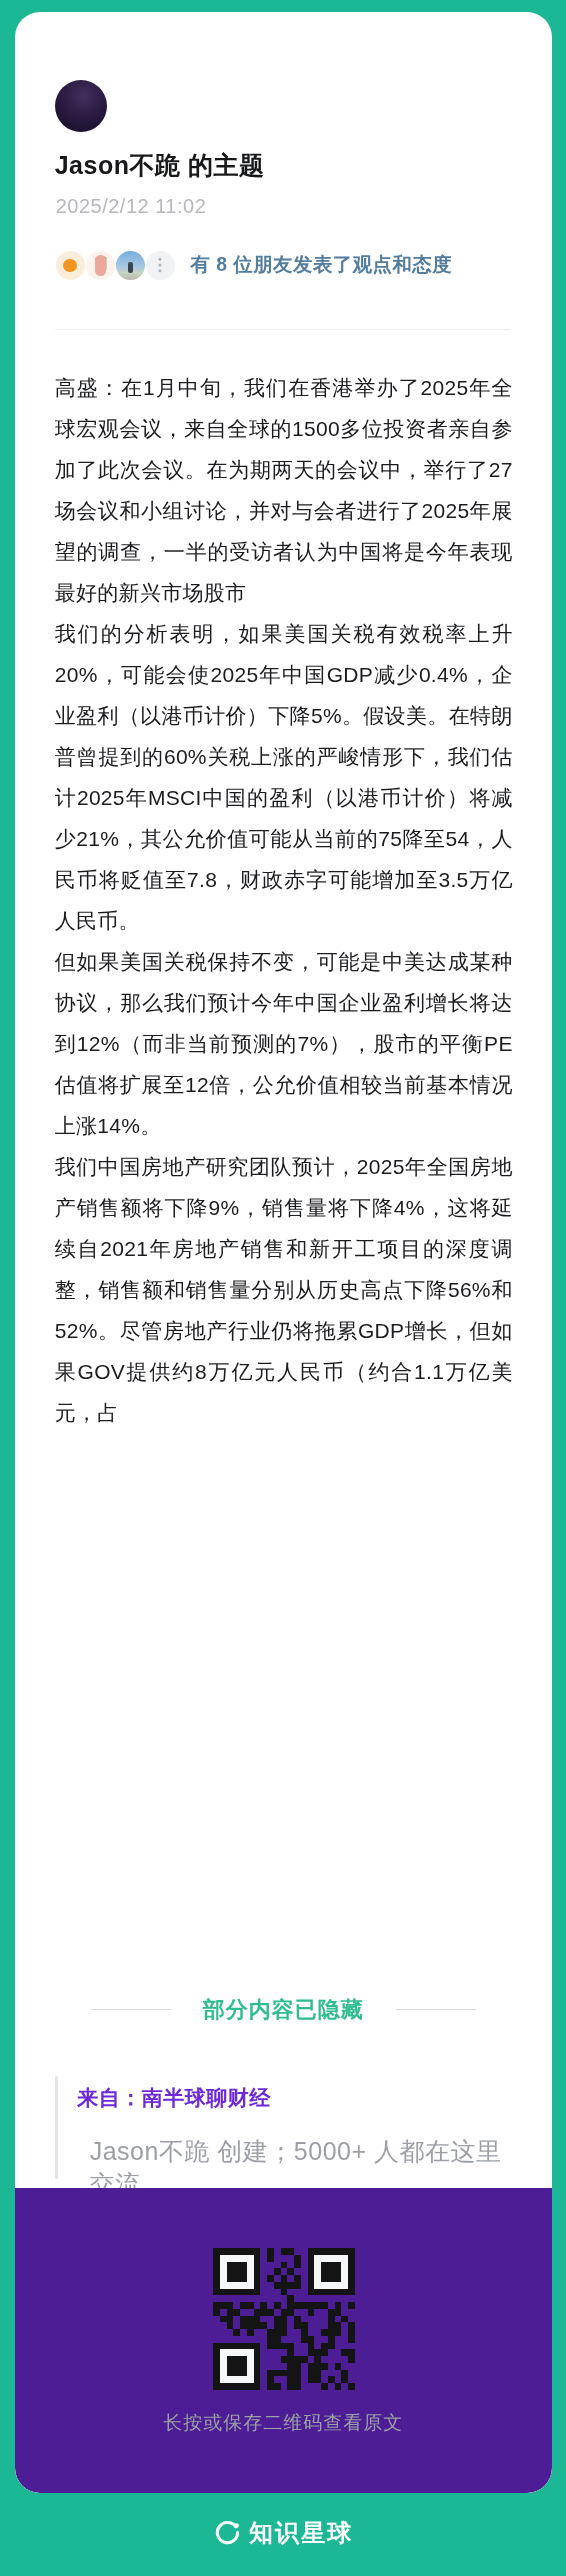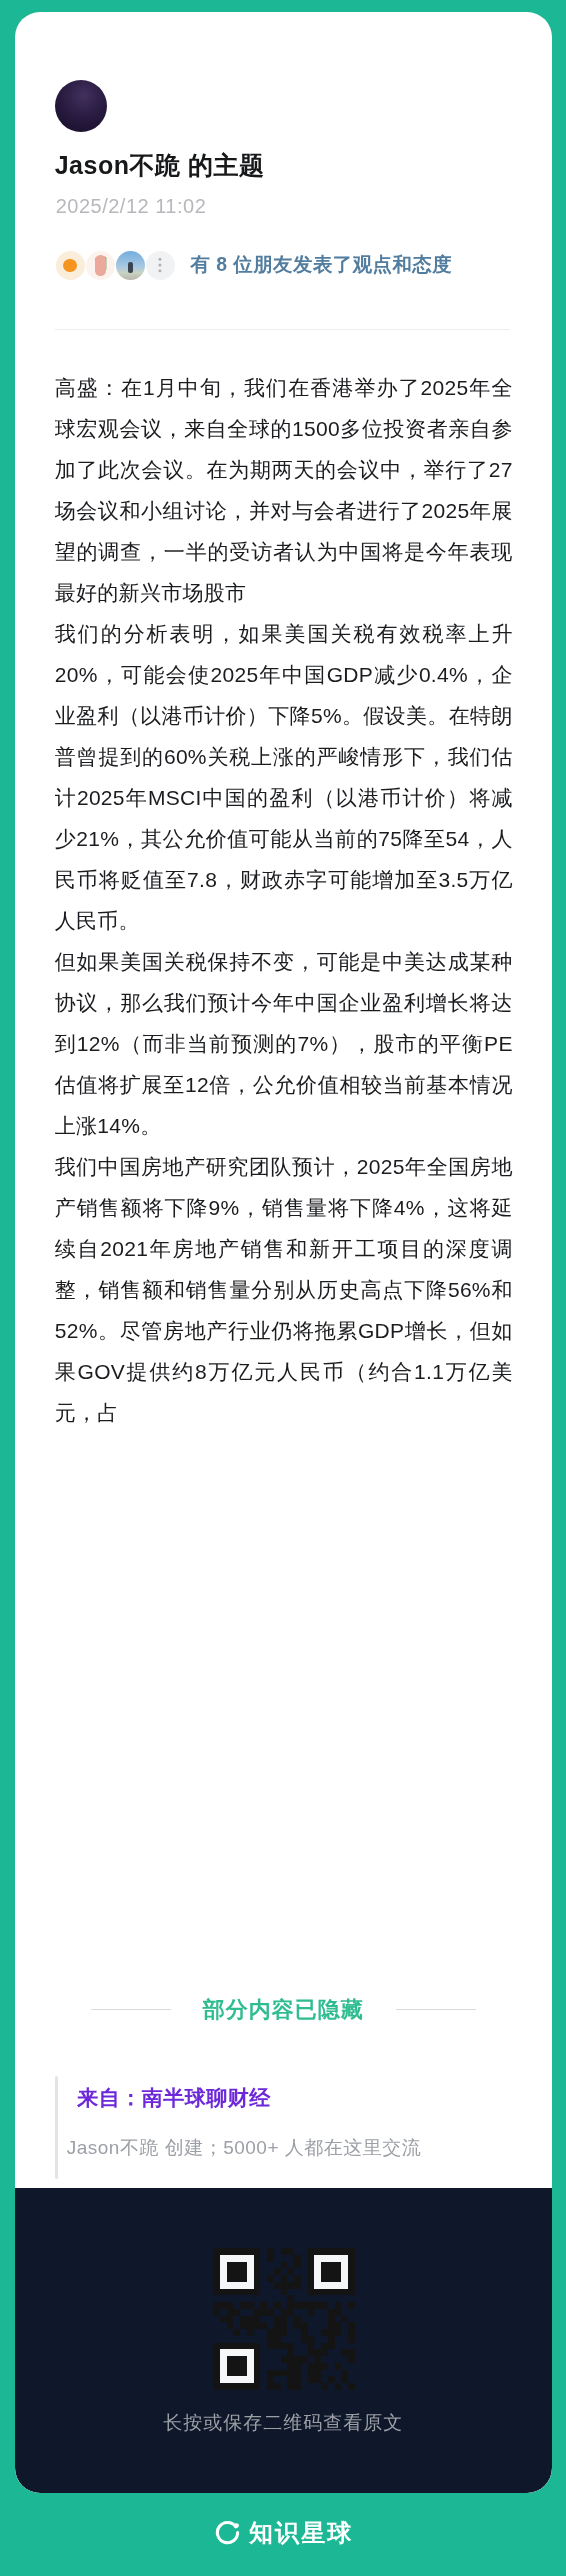--- a/index.html
+++ b/index.html
@@ -59,24 +59,24 @@
     position:absolute;left:0;top:1981px;width:537px;height:34px;
     display:flex;align-items:center;justify-content:center;
   }
   .hidden-line{width:80px;height:1.6px;background:#d9d9d9;border-radius:1px;flex:0 0 auto;}
   .hidden-label{margin:0 32px;font-size:22px;font-weight:600;color:#2fbc90;letter-spacing:1px;white-space:nowrap;}
   .source{
     position:absolute;left:40px;top:2064px;width:451px;height:105px;
   }
   .source-bar{position:absolute;left:0;top:0;width:3.7px;height:103px;background:#e4e4e4;border-radius:2.1px;}
   .source-from{position:absolute;left:22.6px;top:8.4px;font-size:21px;font-weight:700;color:#6d28d9;letter-spacing:0.5px;}
-  .source-meta{position:absolute;left:12px;top:59px;font-size:19px;color:#9ca0a6;letter-spacing:0.5px;}
+  .source-meta{position:absolute;left:35px;top:59px;font-size:25px;color:#9ca0a6;letter-spacing:0.5px;}
   .card-footer{
     position:absolute;left:0;top:2176px;width:537px;height:305px;
-    background:#0f172a;border-radius:0 0 25px 25px;
+    background:#4c1d95;border-radius:0 0 25px 25px;
   }
   .qr{position:absolute;left:198px;top:60px;width:142px;height:142px;}
   .qr svg{display:block;width:142px;height:142px;}
   .qr-caption{
     position:absolute;left:0;top:222px;width:537px;text-align:center;
     font-size:19px;color:#9ca0a6;letter-spacing:1px;
   }
   .brand{
     position:absolute;left:0;top:2514px;width:567px;height:37px;
     display:flex;align-items:center;justify-content:center;

